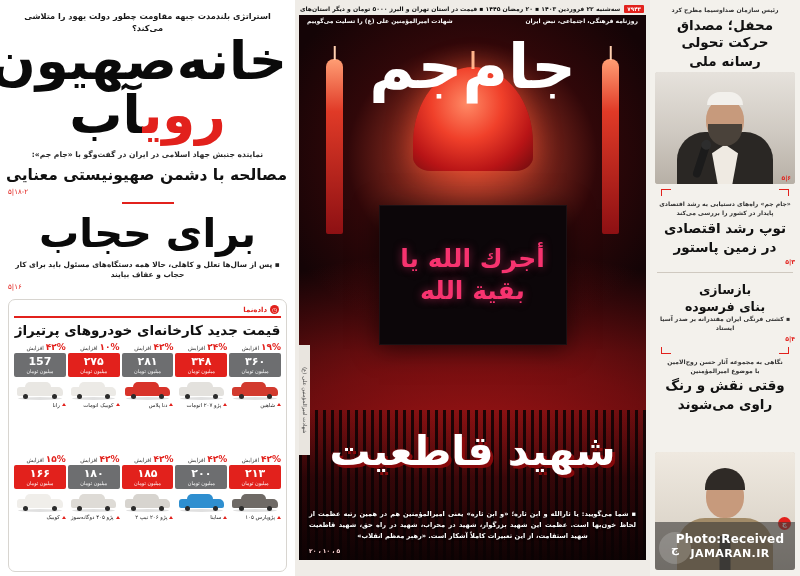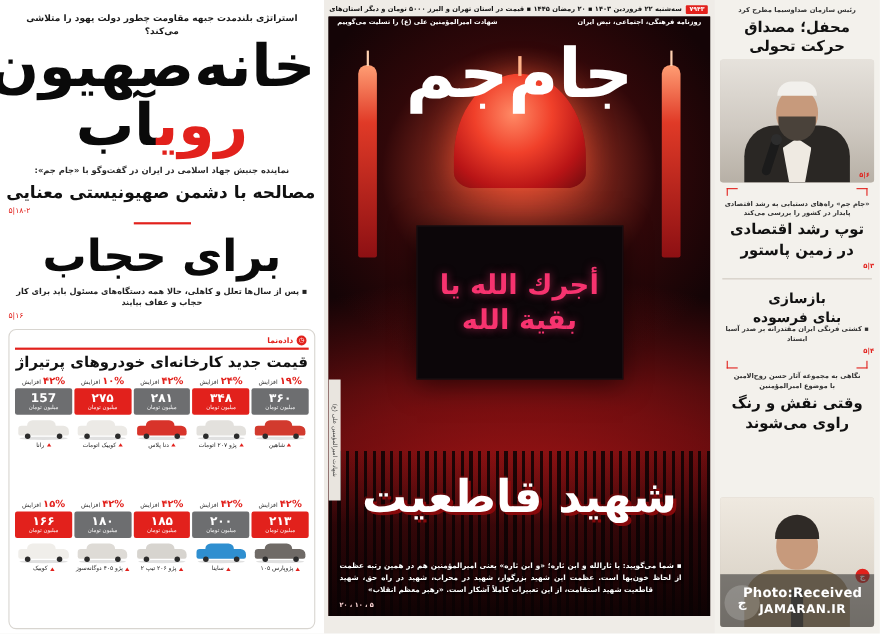--- a/index.html
+++ b/index.html
@@ -87,21 +87,21 @@
     display: flex; align-items: center; justify-content: center;
     font-weight: 700;
   }
   .info-rule { height: 1.4px; background: #e2211c; margin: 2px 0 4px 0; }
   .info-title {
     font-size: 13.5px; font-weight: 900; color: #111;
     text-align: center; letter-spacing: -0.5px; margin-bottom: 4px;
     white-space: nowrap;
   }
   .car-row { display: flex; justify-content: space-between; gap: 2px; flex: 1; }
-  .car-cell { flex: 1; display: flex; flex-direction: column; align-items: center; }
+  .car-cell { flex: 1; display: flex; flex-direction: column; }
   .pct-line {
     display: flex; align-items: baseline; gap: 2px;
     font-size: 7px; color: #111; margin-bottom: 1px; white-space: nowrap;
   }
   .pct-val { font-size: 9px; font-weight: 900; color: #e2211c; }
   .pct-lbl { font-size: 5.5px; color: #333; }
   .price-plate {
     width: 100%; border-radius: 2px; color: #fff;
     padding: 3px 1px 3px 1px; text-align: center;
   }
@@ -219,21 +219,21 @@
     font-size: 6px; color: #fff; font-weight: 600; white-space: nowrap;
   }
   .center-headline {
     position: absolute; left: 0; right: 0; bottom: 88px;
     text-align: center;
     font-size: 41px; font-weight: 900; color: #ffffff;
     letter-spacing: -2px; line-height: 1;
     text-shadow: 3px 3px 0 rgba(140,10,12,0.95), -1px -1px 0 rgba(120,8,10,0.6);
   }
   .center-caption {
-    position: absolute; left: 10px; right: 26px; bottom: 18px;
+    position: absolute; left: 10px; right: 10px; bottom: 18px;
     font-size: 6.6px; color: #ffffff; line-height: 1.65;
     text-align: justify; text-align-last: center; font-weight: 600;
     text-shadow: 0 1px 2px rgba(0,0,0,0.9);
   }
   .center-pg {
     position: absolute; left: 10px; bottom: 6px;
     font-size: 6px; color: #ffd7d7; font-weight: 700;
   }
   .side-tab {
     position: absolute; left: 0; top: 330px;
@@ -635,20 +635,21 @@
         <span>شهادت امیرالمؤمنین علی (ع)</span>
       </div>
     </div>
   </div>
 
   <div class="left-col">
 
     <div>
       <div class="l-kicker">رئیس سازمان صداوسیما مطرح کرد</div>
       <div class="l-head">محفل؛ مصداق حرکت تحولی</div>
+      <div class="l-head">رسانه ملی</div>
       <div class="photo-card">
         <div class="p-bg one"></div>
         <div class="portrait">
           <div class="p-body dark"></div>
           <div class="p-shirt"></div>
           <div class="p-head" style="top:26px"></div>
           <div class="p-beard" style="top:52px"></div>
           <div class="p-cap" style="top:20px"></div>
           <div class="mic"></div>
         </div>

